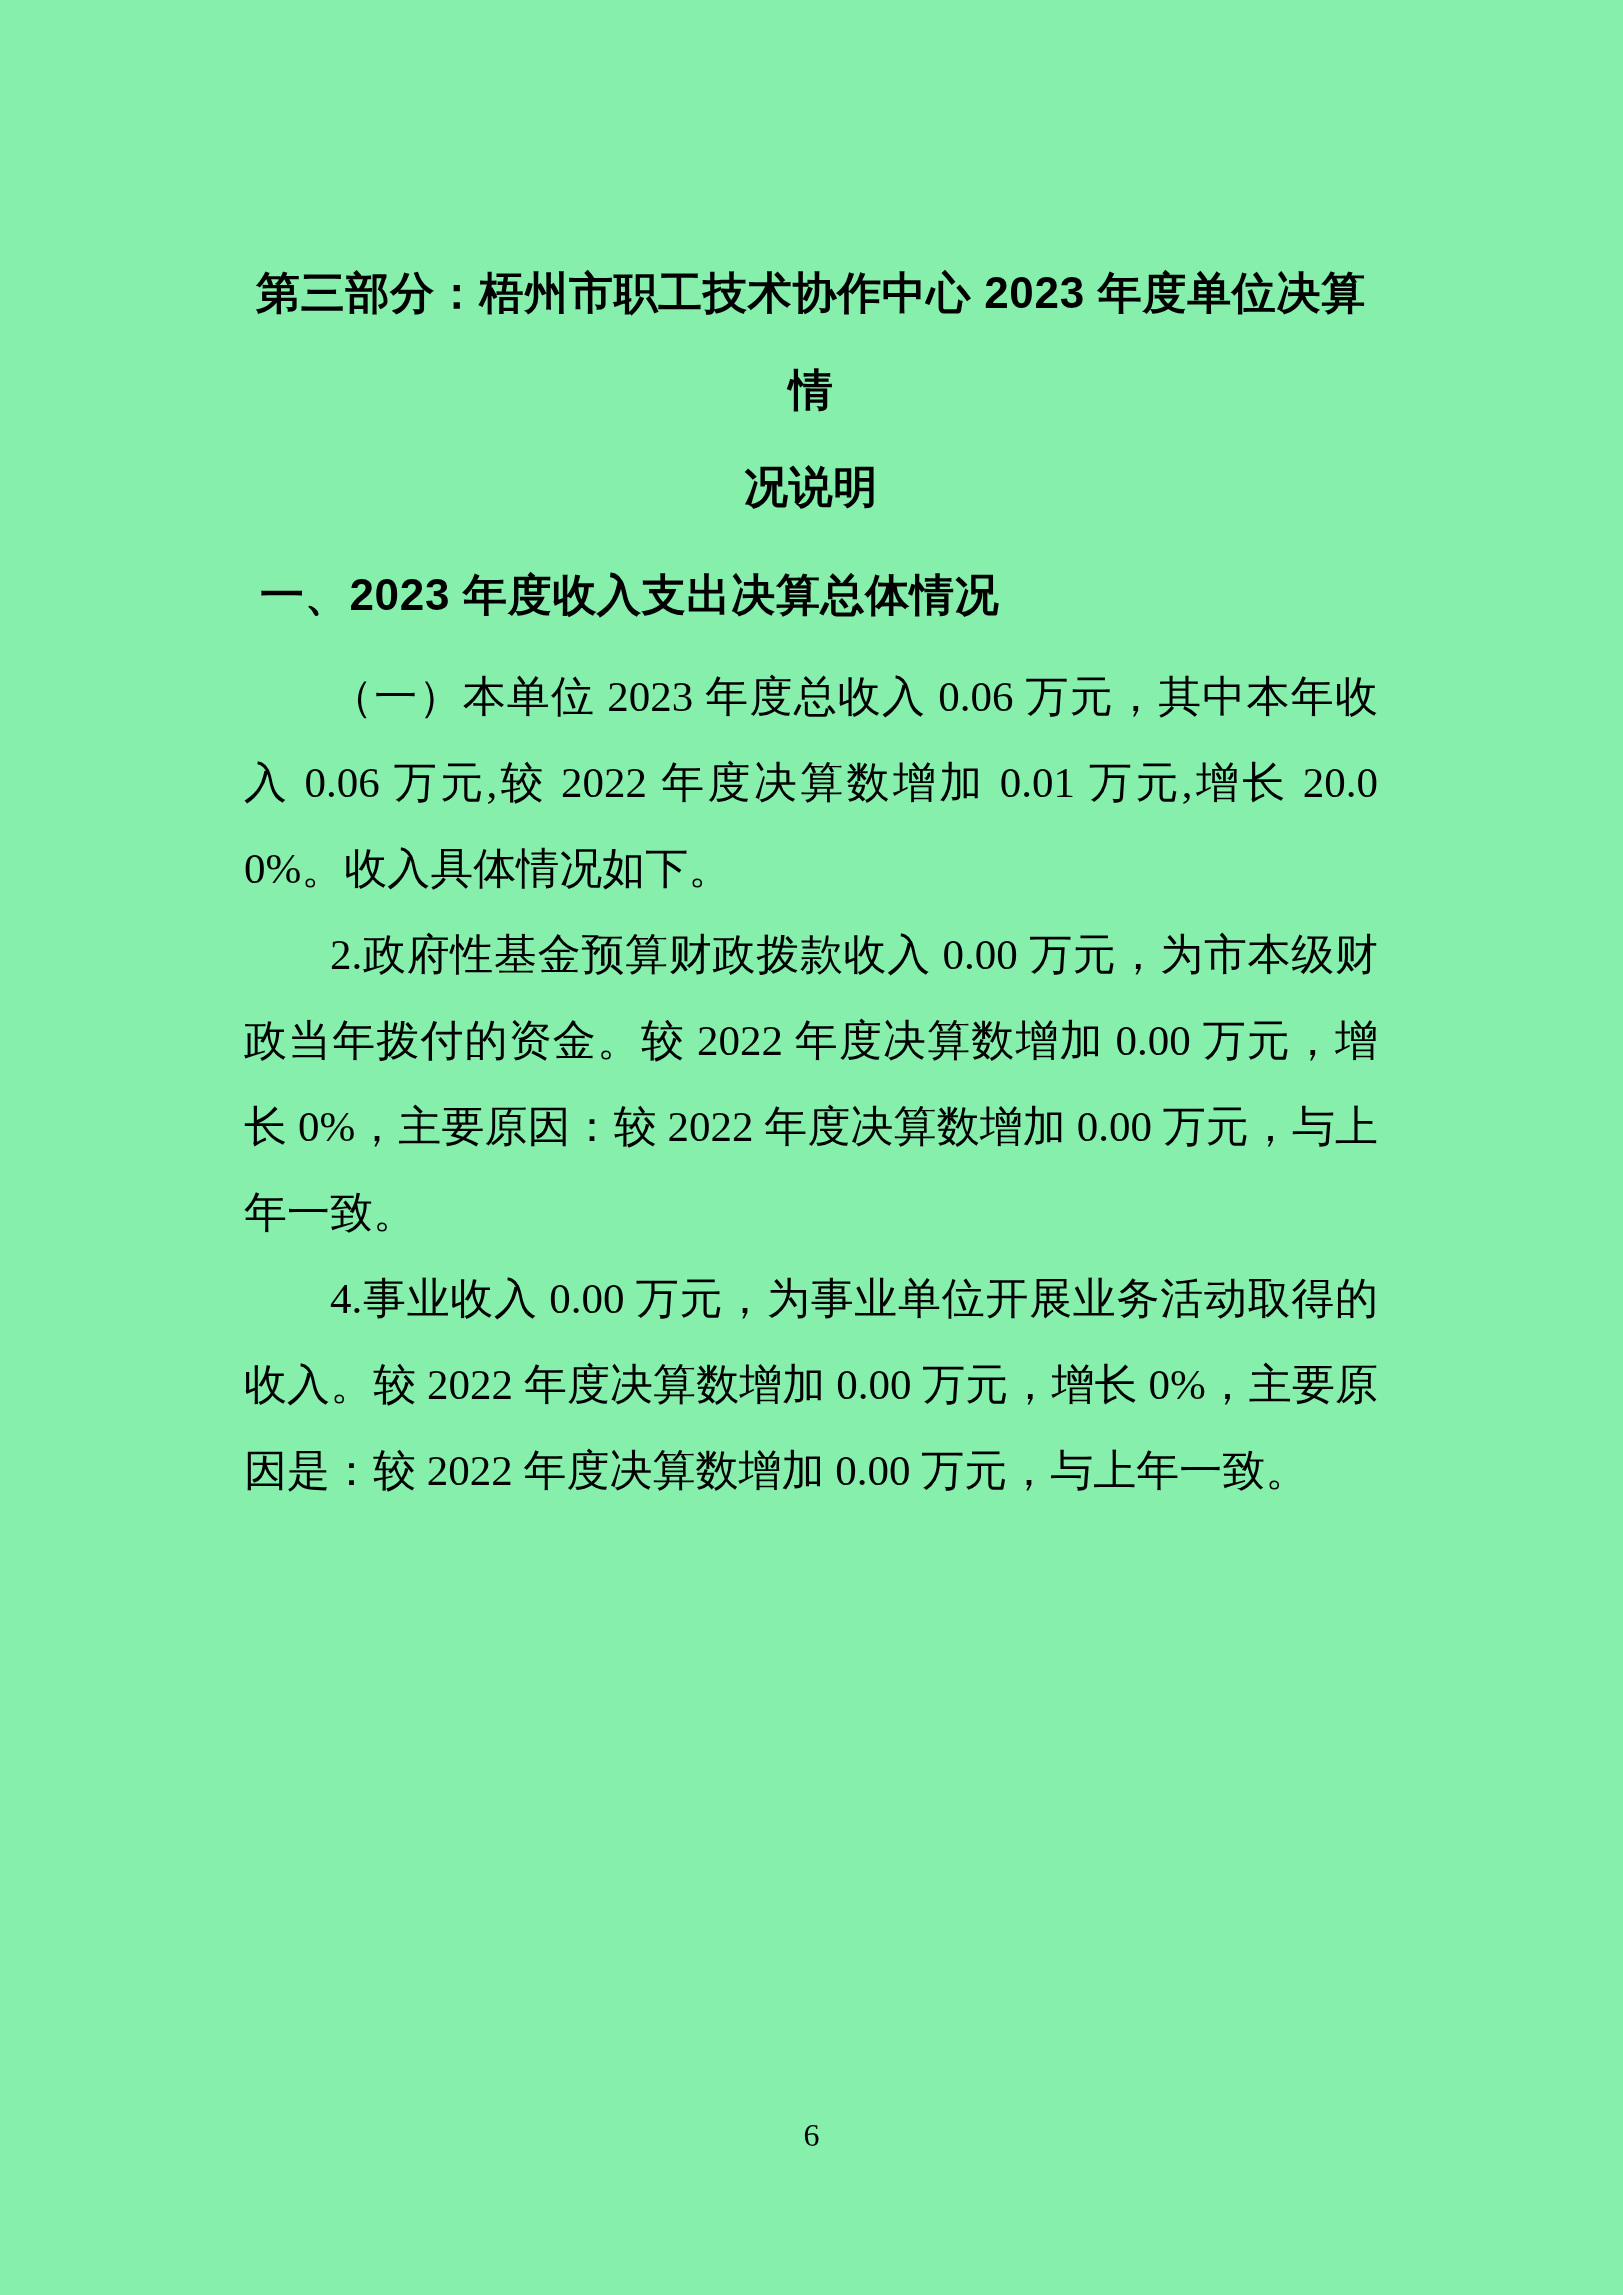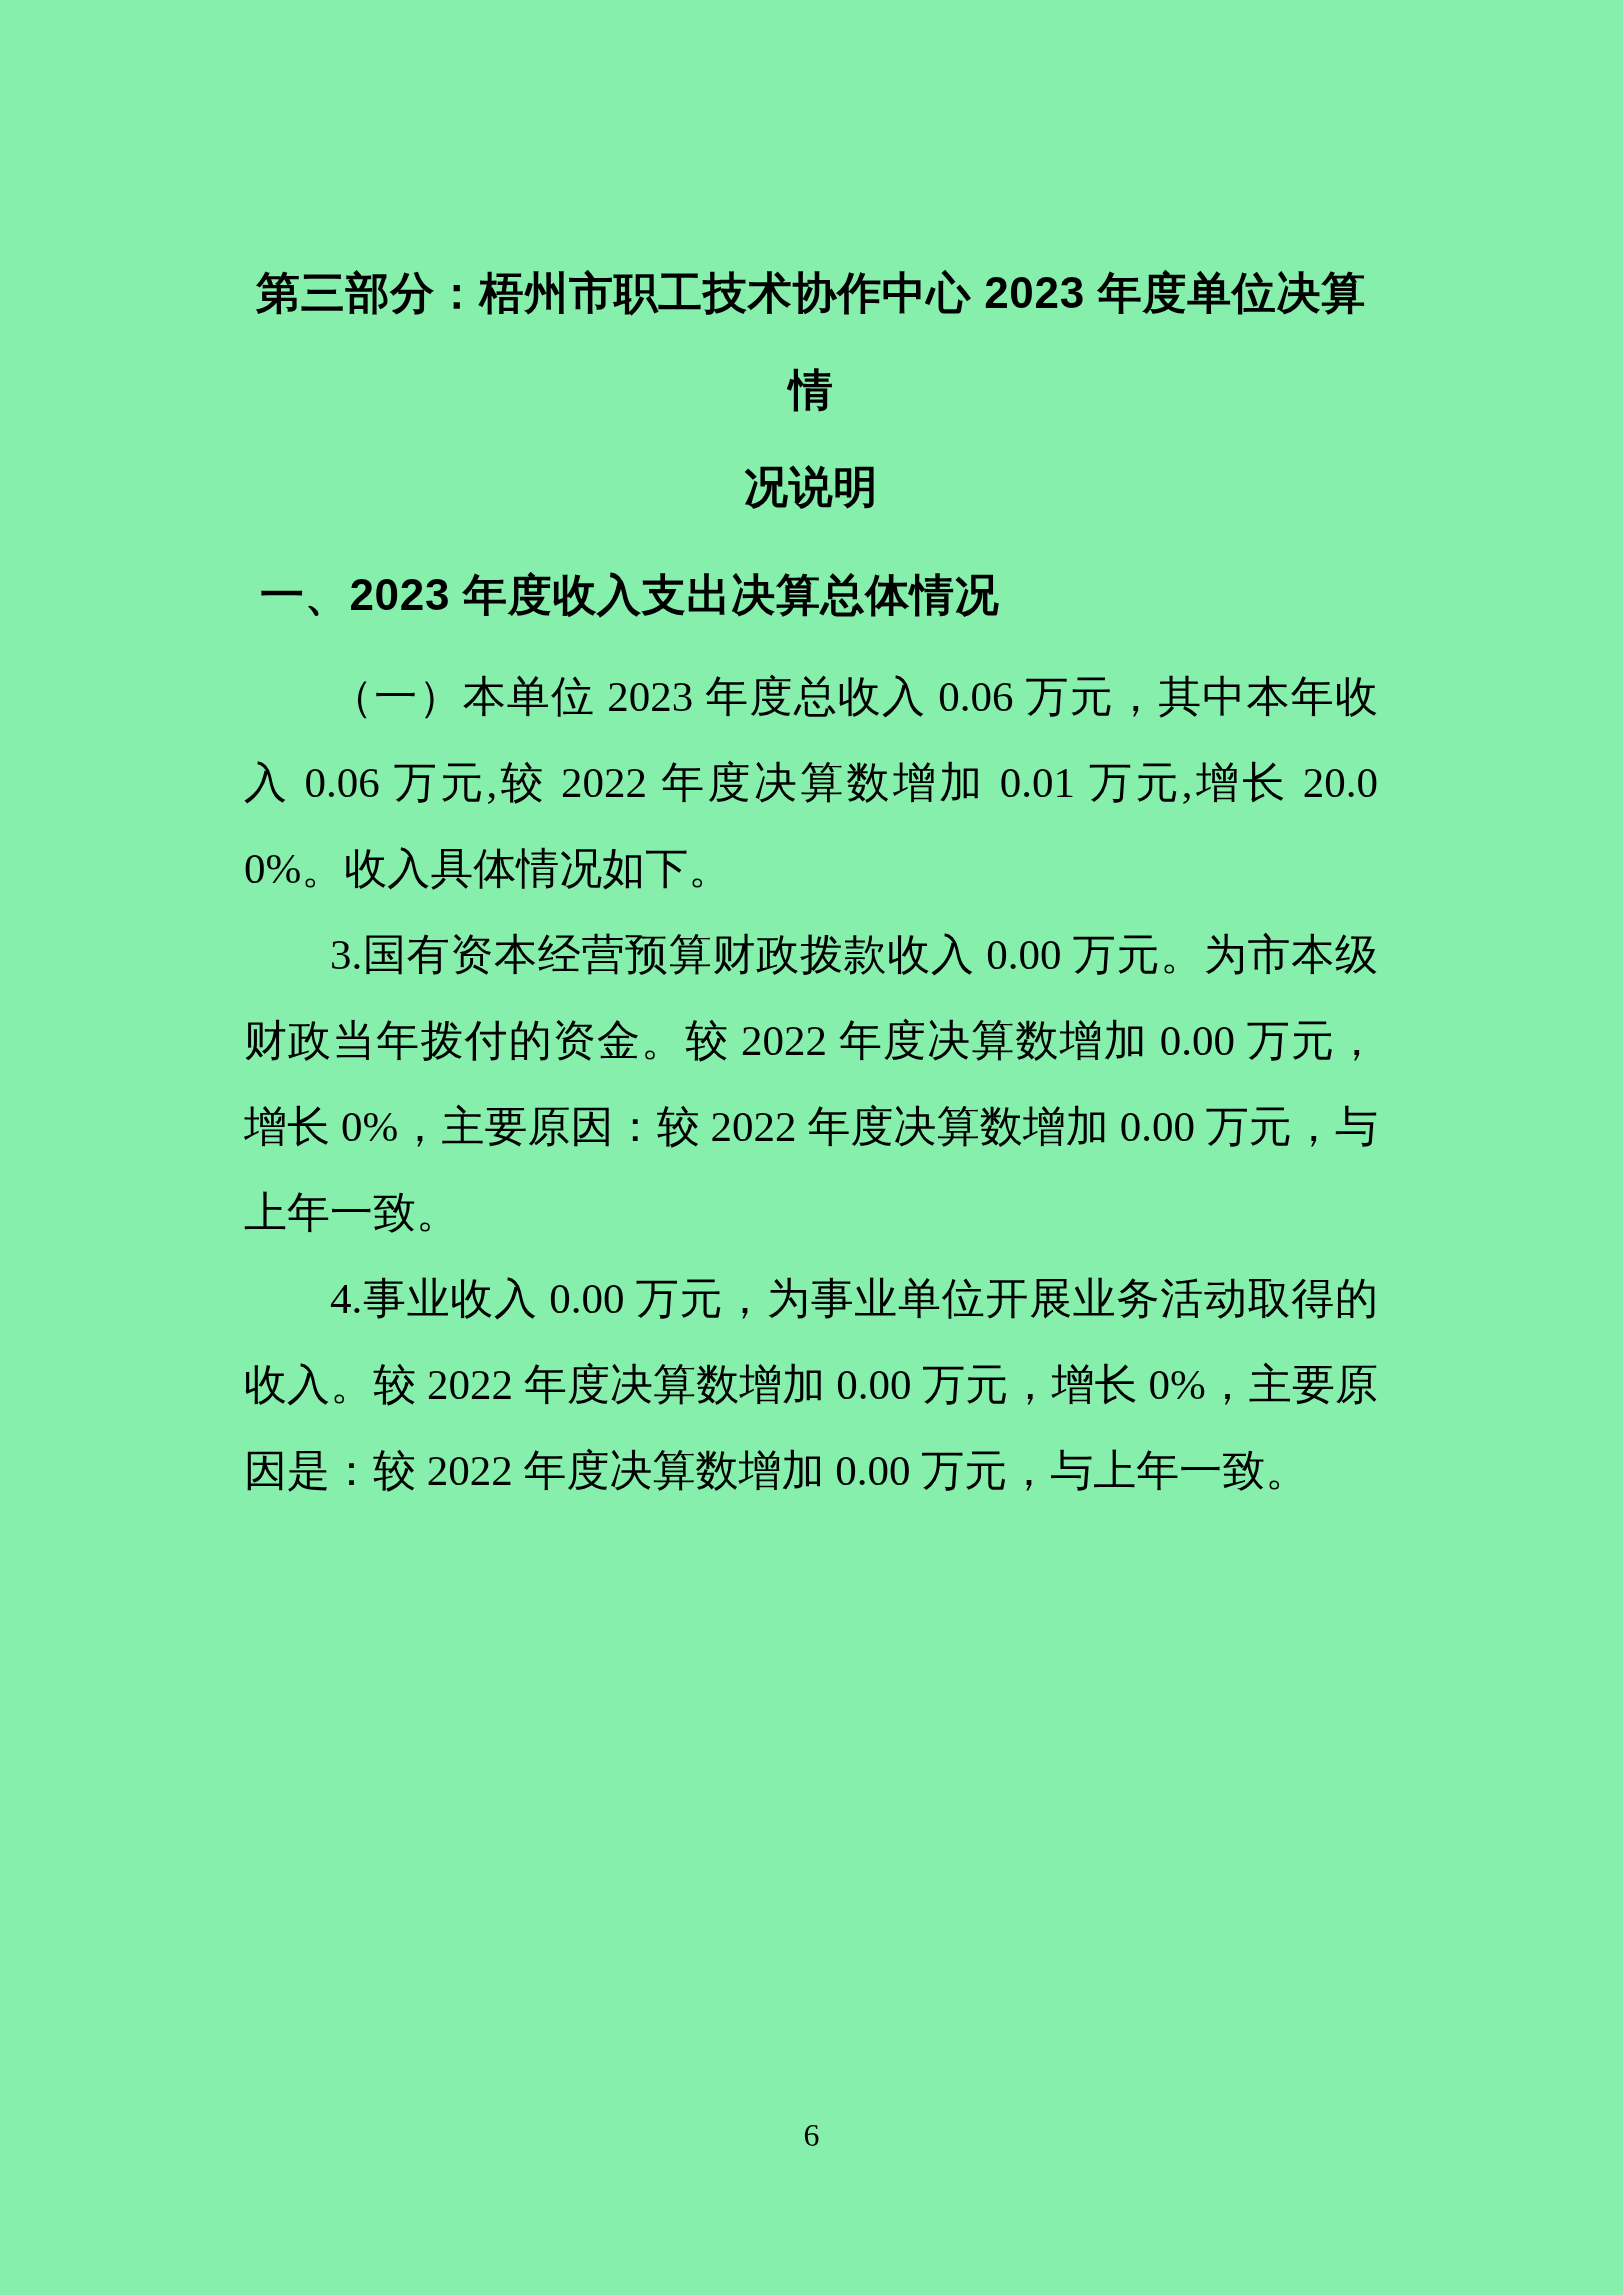--- a/index.html
+++ b/index.html
@@ -71,21 +71,21 @@
 
     <h1 class="doc-title">
       <div>第三部分：梧州市职工技术协作中心 2023 年度单位决算情</div>
       <div>况说明</div>
     </h1>
 
     <h2 class="section-heading">一、2023 年度收入支出决算总体情况</h2>
 
     <div class="body-text">
       <p>（一）本单位 2023 年度总收入 0.06 万元，其中本年收入 0.06 万元,较 2022 年度决算数增加 0.01 万元,增长 20.00%。收入具体情况如下。</p>
-      <p>3.国有资本经营预算财政拨款收入 0.00 万元。为市本级财政当年拨付的资金。较 2022 年度决算数增加 0.00 万元，增长 0%，主要原因：较 2022 年度决算数增加 0.00 万元，与上年一致。</p>
+      <p>2.政府性基金预算财政拨款收入 0.00 万元，为市本级财政当年拨付的资金。较 2022 年度决算数增加 0.00 万元，增长 0%，主要原因：较 2022 年度决算数增加 0.00 万元，与上年一致。</p>
       <p>4.事业收入 0.00 万元，为事业单位开展业务活动取得的收入。较 2022 年度决算数增加 0.00 万元，增长 0%，主要原因是：较 2022 年度决算数增加 0.00 万元，与上年一致。</p>
     </div>
 
   </div>
 
   <div class="page-number">6</div>
 </div>
 
 
 </body></html>

